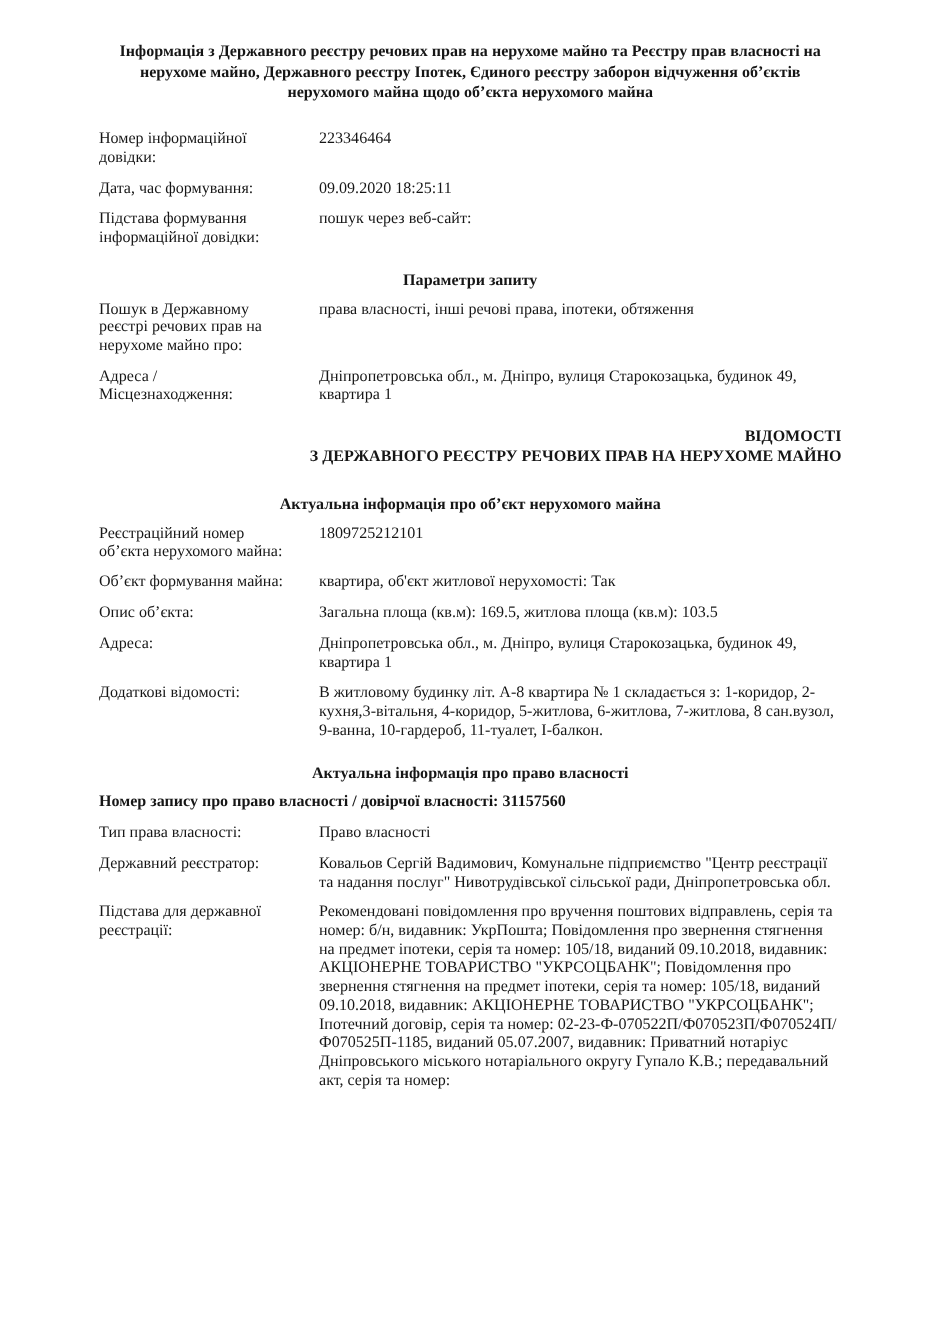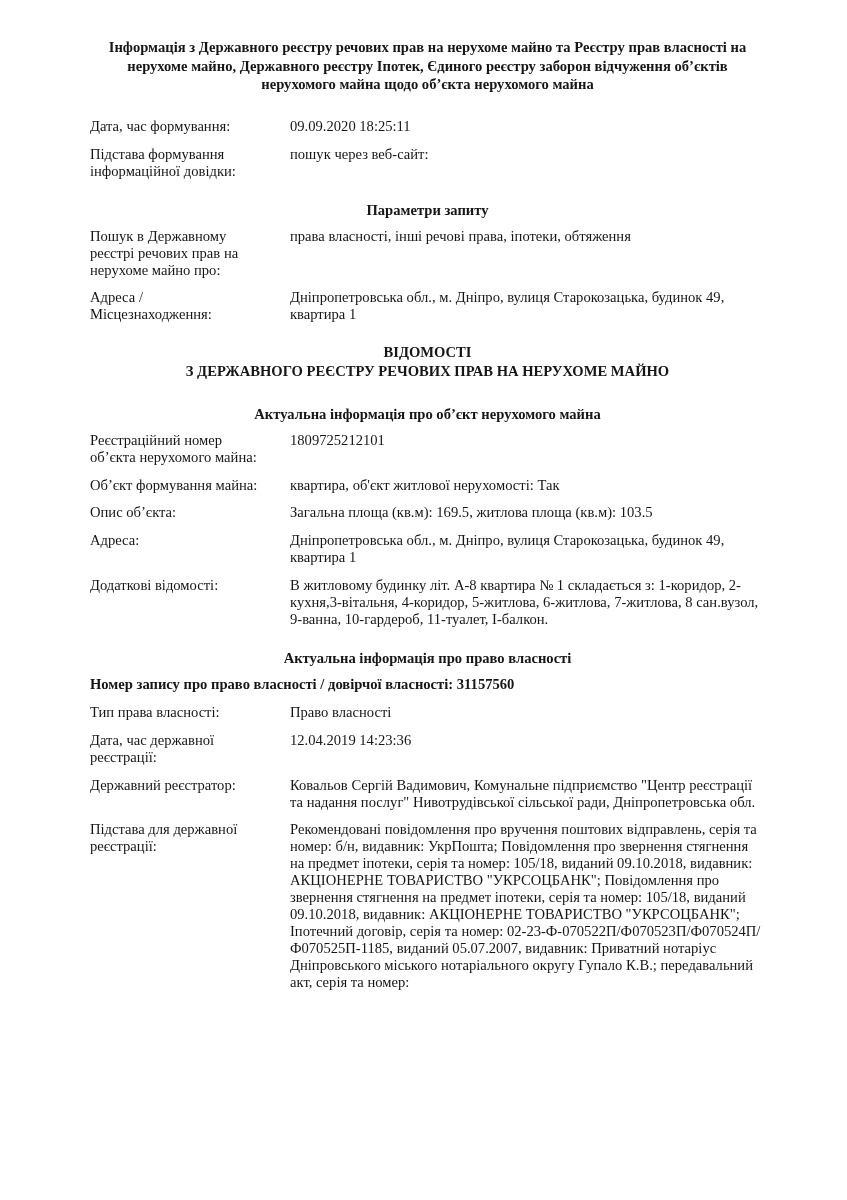--- a/index.html
+++ b/index.html
@@ -31,21 +31,21 @@
     margin-bottom:11px;
   }
   .row .label { padding-right:32px; }
   .section-heading {
     font-weight:bold;
     text-align:center;
     margin:22px 0 9px 0;
   }
   .register-heading {
     font-weight:bold;
-    text-align:center;
+    text-align:right;
     margin:20px 0 26px 0;
     line-height:1.25;
   }
   .record-line {
     font-weight:bold;
     margin:0 0 11px 0;
   }
   .qr-block {
     position:absolute;
     left:742px; top:1091px;
@@ -63,20 +63,24 @@
 </style>
 </head>
 <body>
 
 <div class="page">
   <div class="content">
 
     <div class="doc-title">Інформація з Державного реєстру речових прав на нерухоме майно та Реєстру прав власності на нерухоме майно, Державного реєстру Іпотек, Єдиного реєстру заборон відчуження об’єктів нерухомого майна щодо об’єкта нерухомого майна</div>
 
     <div class="row">
+      <div class="label">Номер інформаційної довідки:</div>
+      <div class="value">223346464</div>
+    </div>
+    <div class="row">
       <div class="label">Дата, час формування:</div>
       <div class="value">09.09.2020 18:25:11</div>
     </div>
     <div class="row">
       <div class="label">Підстава формування інформаційної довідки:</div>
       <div class="value">пошук через веб-сайт:</div>
     </div>
 
     <div class="section-heading">Параметри запиту</div>
 
@@ -117,24 +121,20 @@
       <div class="value">В житловому будинку літ. А-8 квартира № 1 складається з: 1-коридор, 2-кухня,3-вітальня, 4-коридор, 5-житлова, 6-житлова, 7-житлова, 8 сан.вузол, 9-ванна, 10-гардероб, 11-туалет, І-балкон.</div>
     </div>
 
     <div class="section-heading">Актуальна інформація про право власності</div>
 
     <div class="record-line">Номер запису про право власності / довірчої власності: 31157560</div>
 
     <div class="row">
       <div class="label">Тип права власності:</div>
       <div class="value">Право власності</div>
-    </div>
-    <div class="row">
-      <div class="label">Дата, час державної реєстрації:</div>
-      <div class="value">12.04.2019 14:23:36</div>
     </div>
     <div class="row">
       <div class="label">Державний реєстратор:</div>
       <div class="value">Ковальов Сергій Вадимович, Комунальне підприємство "Центр реєстрації та надання послуг" Нивотрудівської сільської ради, Дніпропетровська обл.</div>
     </div>
     <div class="row">
       <div class="label">Підстава для державної реєстрації:</div>
       <div class="value">Рекомендовані повідомлення про вручення поштових відправлень, серія та номер: б/н, видавник: УкрПошта; Повідомлення про звернення стягнення на предмет іпотеки, серія та номер: 105/18, виданий 09.10.2018, видавник: АКЦІОНЕРНЕ ТОВАРИСТВО "УКРСОЦБАНК"; Повідомлення про звернення стягнення на предмет іпотеки, серія та номер: 105/18, виданий 09.10.2018, видавник: АКЦІОНЕРНЕ ТОВАРИСТВО  "УКРСОЦБАНК"; Іпотечний договір, серія та номер: 02-23-Ф-070522П/Ф070523П/Ф070524П/Ф070525П-1185, виданий 05.07.2007, видавник: Приватний нотаріус Дніпровського міського нотаріального округу Гупало К.В.; передавальний акт, серія та номер:</div>
     </div>
 

